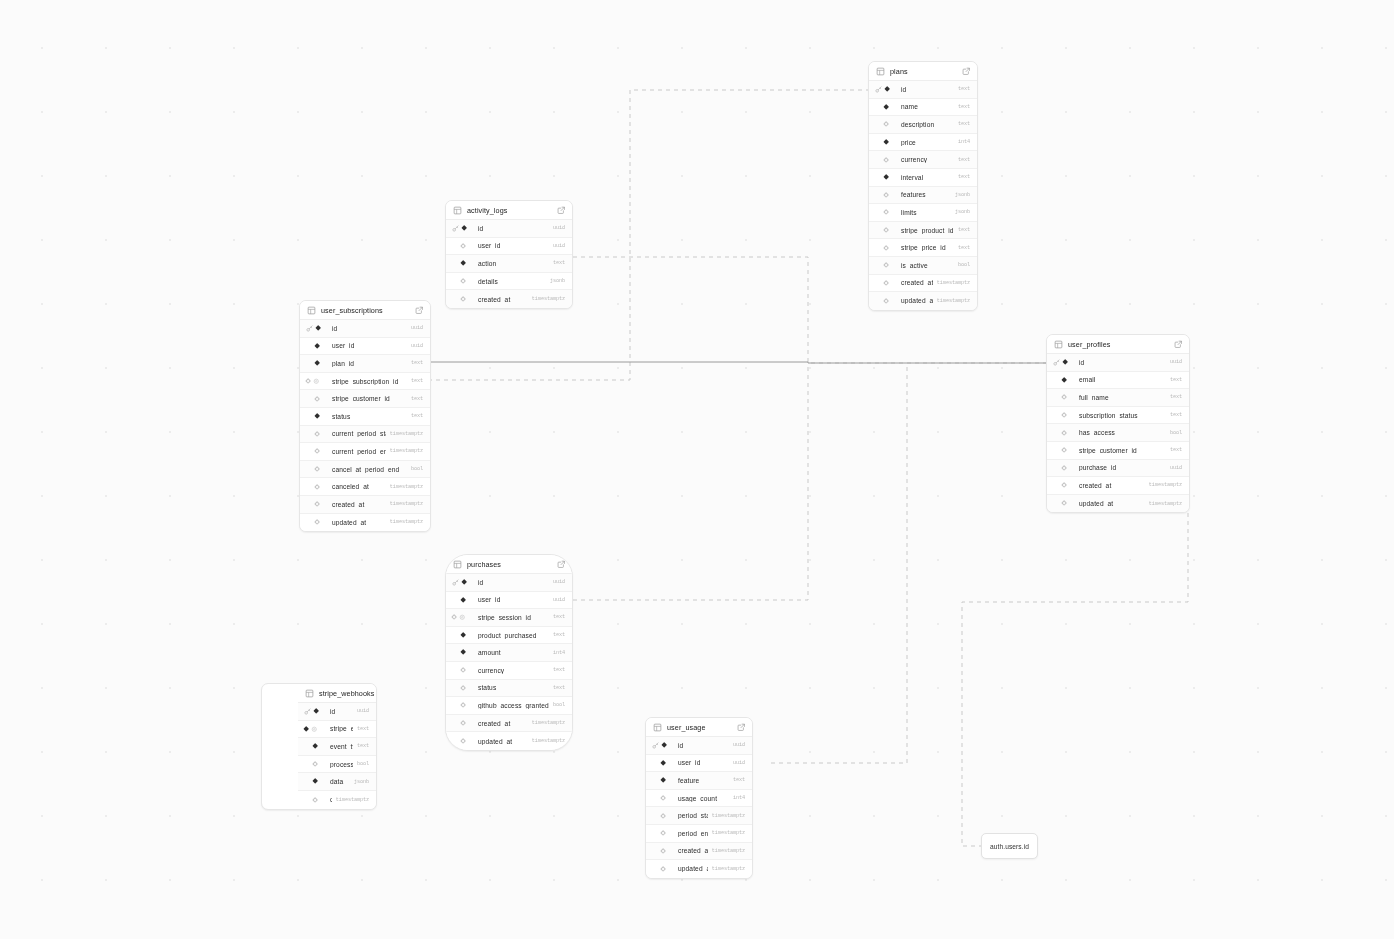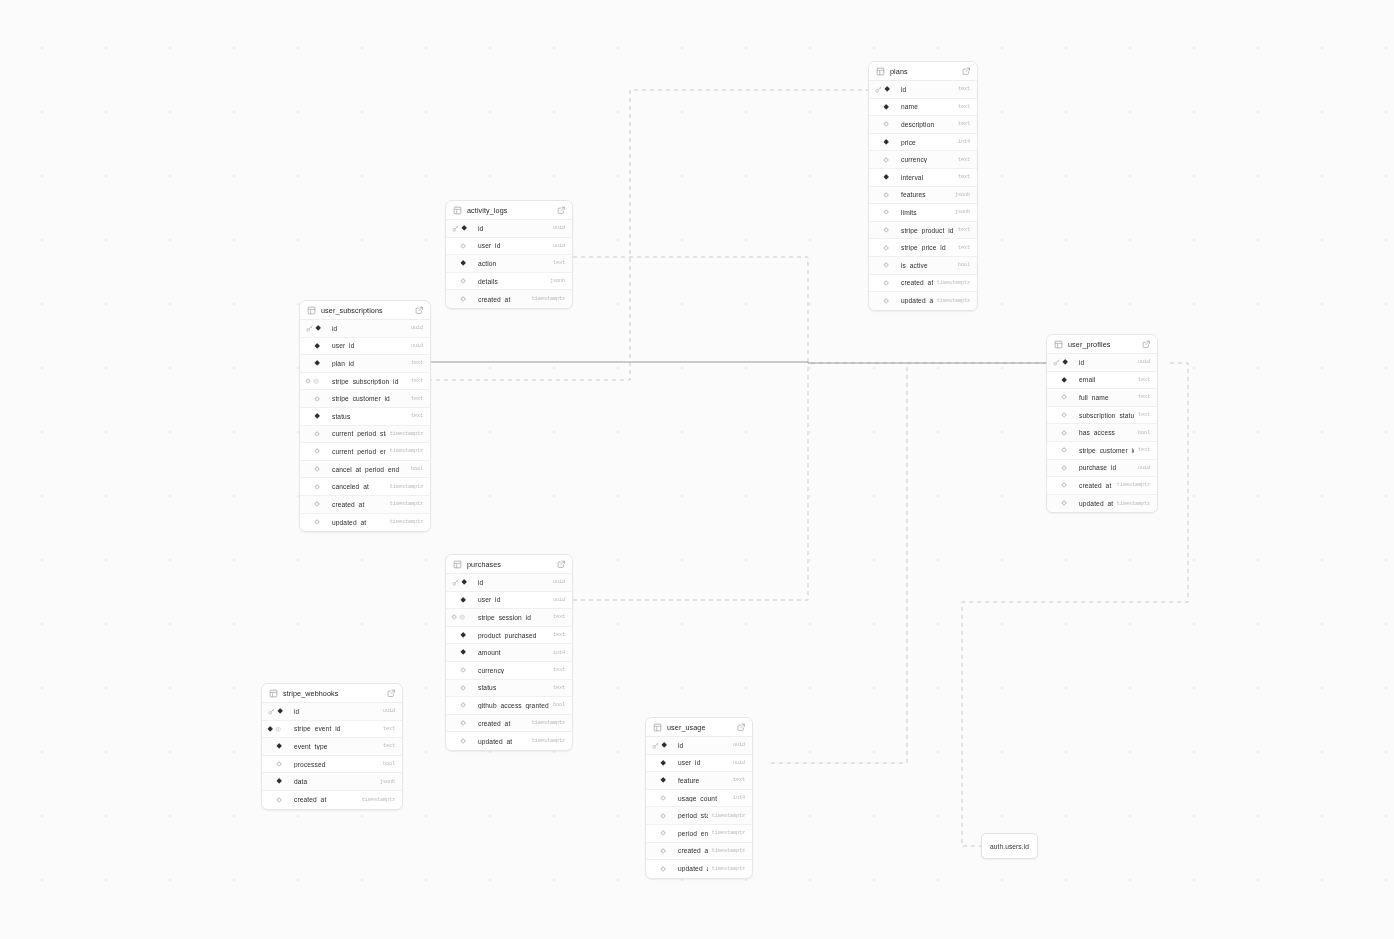--- a/index.html
+++ b/index.html
@@ -421,21 +421,21 @@
         </div>
         <div class="row alt">
           <span class="row-marks">
             <span class="spacer"></span>
             <span class="diamond-o"></span>
           </span>
           <span class="row-name">updated_at</span>
           <span class="row-type">timestamptz</span>
         </div>
       </div>
-      <div class="tbl" style="left: 1046px; top: 334px; width: 112px;">
+      <div class="tbl" style="left: 1046px; top: 334px; width: 144px;">
         <div class="tbl-head">
           <span class="ico">
             <svg width="9" height="9" viewBox="0 0 16 16">
               <rect x="2" y="2" width="12" height="12" rx="1.5" fill="none" stroke="#9a9a9a" stroke-width="1.3"></rect>
               <line x1="2" y1="6" x2="14" y2="6" stroke="#9a9a9a" stroke-width="1.1"></line>
               <line x1="6.5" y1="6" x2="6.5" y2="14" stroke="#9a9a9a" stroke-width="1.1"></line>
             </svg>
           </span>
           <span class="tbl-title">user_profiles</span>
           <span class="ico">
@@ -516,21 +516,21 @@
         </div>
         <div class="row">
           <span class="row-marks">
             <span class="spacer"></span>
             <span class="diamond-o"></span>
           </span>
           <span class="row-name">updated_at</span>
           <span class="row-type">timestamptz</span>
         </div>
       </div>
-      <div class="tbl" style="left: 445px; top: 554px; width: 128px;">
+      <div class="tbl" style="left: 445px; top: 554px; width: 128px; border-radius: 23px;">
         <div class="tbl-head">
           <span class="ico">
             <svg width="9" height="9" viewBox="0 0 16 16">
               <rect x="2" y="2" width="12" height="12" rx="1.5" fill="none" stroke="#9a9a9a" stroke-width="1.3"></rect>
               <line x1="2" y1="6" x2="14" y2="6" stroke="#9a9a9a" stroke-width="1.1"></line>
               <line x1="6.5" y1="6" x2="6.5" y2="14" stroke="#9a9a9a" stroke-width="1.1"></line>
             </svg>
           </span>
           <span class="tbl-title">purchases</span>
           <span class="ico">
@@ -624,21 +624,21 @@
         </div>
         <div class="row alt">
           <span class="row-marks">
             <span class="spacer"></span>
             <span class="diamond-o"></span>
           </span>
           <span class="row-name">updated_at</span>
           <span class="row-type">timestamptz</span>
         </div>
       </div>
-      <div class="tbl" style="left: 261px; top: 683px; width: 142px;">
+      <div class="tbl" style="left: 261px; top: 683px; width: 116px; padding-left: 36px;">
         <div class="tbl-head">
           <span class="ico">
             <svg width="9" height="9" viewBox="0 0 16 16">
               <rect x="2" y="2" width="12" height="12" rx="1.5" fill="none" stroke="#9a9a9a" stroke-width="1.3"></rect>
               <line x1="2" y1="6" x2="14" y2="6" stroke="#9a9a9a" stroke-width="1.1"></line>
               <line x1="6.5" y1="6" x2="6.5" y2="14" stroke="#9a9a9a" stroke-width="1.1"></line>
             </svg>
           </span>
           <span class="tbl-title">stripe_webhooks</span>
           <span class="ico">

